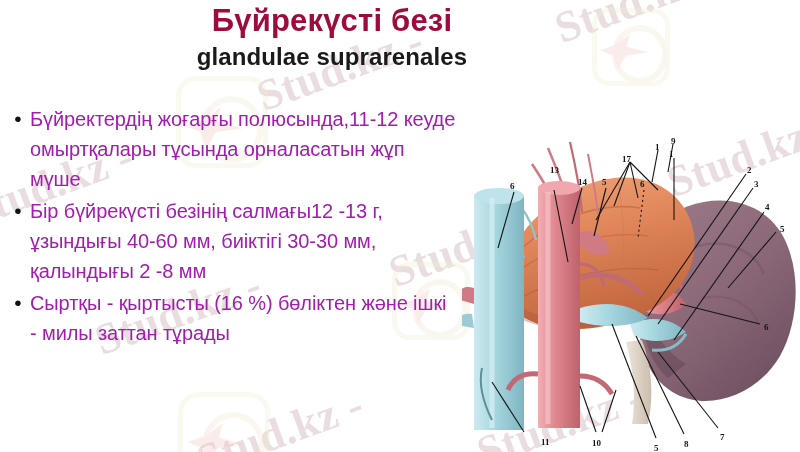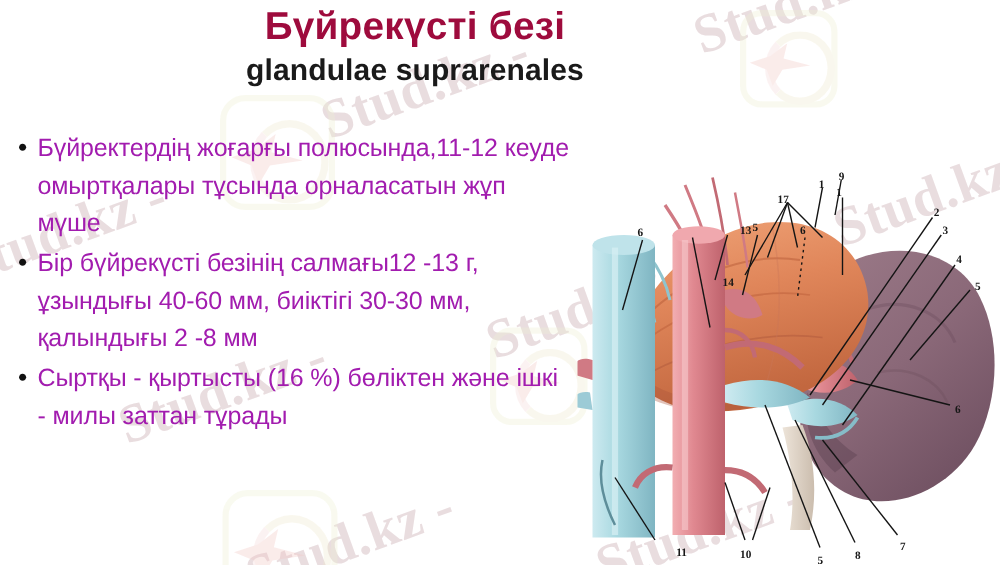--- a/index.html
+++ b/index.html
@@ -286,22 +286,22 @@
         <div class="lbl" style="left: 292px; top: 52px;">3</div>
         <div class="lbl" style="left: 303px; top: 75px;">4</div>
         <div class="lbl" style="left: 318px; top: 97px;">5</div>
         <div class="lbl" style="left: 302px; top: 195px;">6</div>
         <div class="lbl" style="left: 258px; top: 305px;">7</div>
         <div class="lbl" style="left: 222px; top: 312px;">8</div>
         <div class="lbl" style="left: 192px; top: 316px;">5</div>
         <div class="lbl" style="left: 130px; top: 311px; text-align: center;">10</div>
         <div class="lbl" style="left: 58px; top: 310px; margin-left: 21px;">11</div>
         <div class="lbl" style="left: 48px; top: 54px;">6</div>
-        <div class="lbl" style="left: 88px; top: 52px; margin-left: 42px;">13</div>
-        <div class="lbl" style="left: 116px; top: 50px; margin-top: 44px;">14</div>
+        <div class="lbl" style="left: 88px; top: 38px;">13</div>
+        <div class="lbl" style="left: 116px; top: 50px;">14</div>
         <div class="lbl" style="left: 140px; top: 50px;">5</div>
         <div class="lbl" style="left: 178px; top: 52px;">6</div>
         <div class="lbl" style="left: 160px; top: 27px;">17</div>
         <div class="lbl" style="left: 193px; top: 15px;">1</div>
         <div class="lbl" style="left: 209px; top: 9px;">9</div>
       </div>
   </div>
 
 </div>
 

